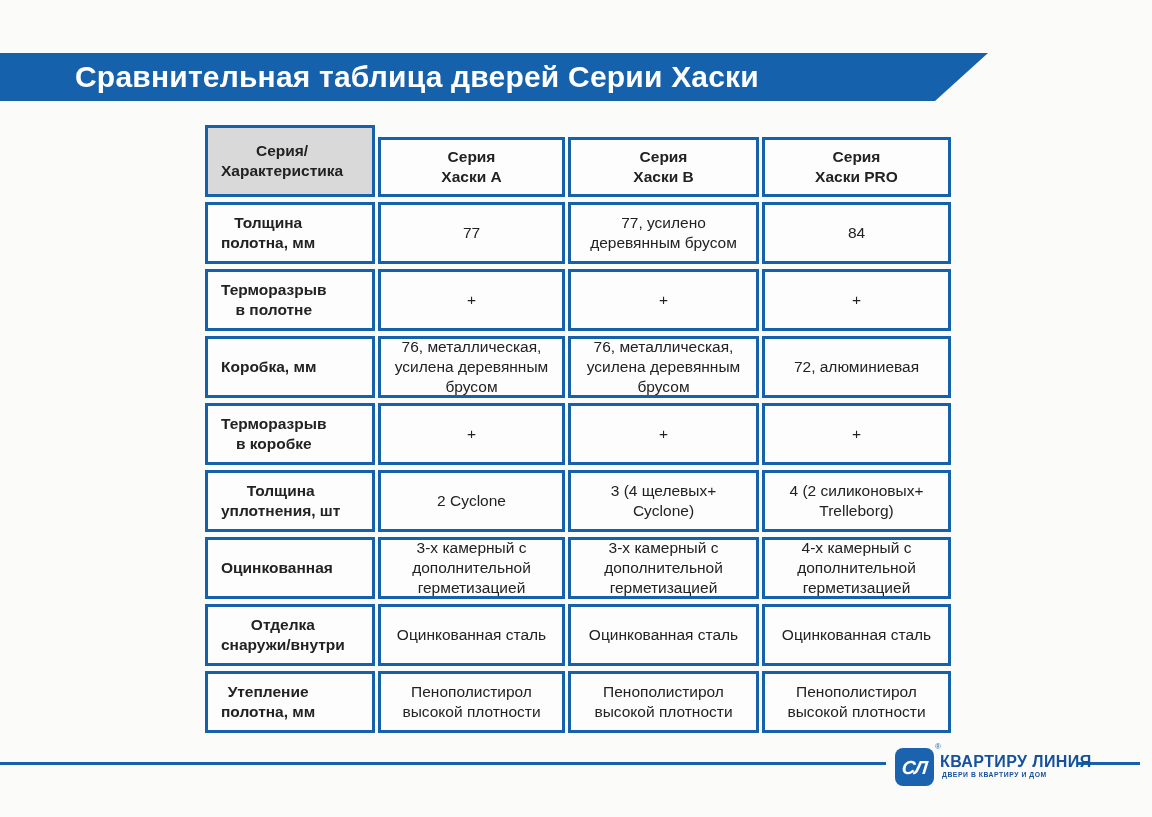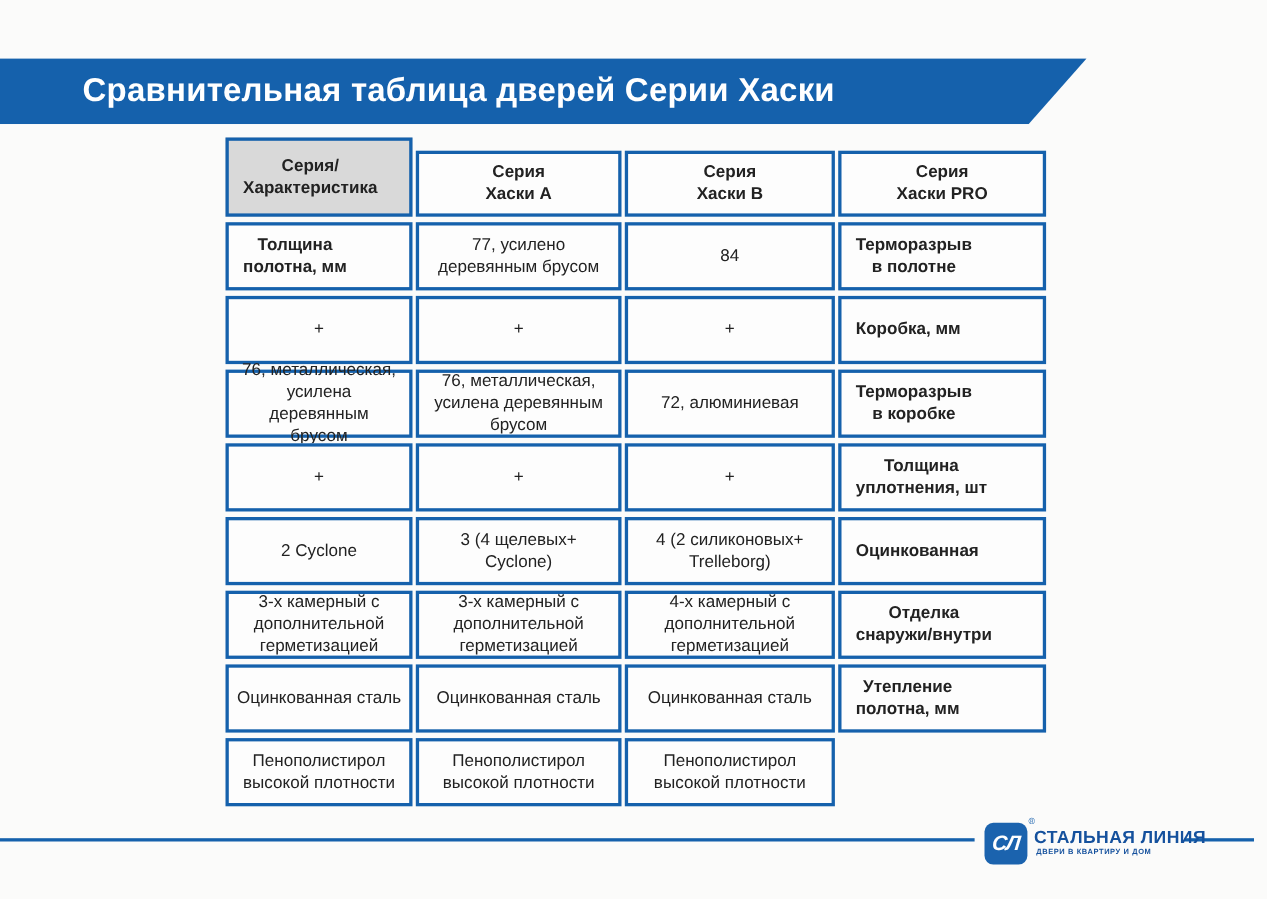--- a/index.html
+++ b/index.html
@@ -15,21 +15,21 @@
     color: #222222;
     overflow: hidden;
   }
 
   
   .banner {
     position: absolute;
     left: 0;
     top: 53px;
     width: 988px;
-    height: 60px;
+    height: 48px;
     background: #1561ac;
     clip-path: polygon(0 0, 100% 0, calc(100% - 53px) 100%, 0 100%);
     display: flex;
     align-items: center;
   }
   .banner .title {
     padding-left: 75px;
     font-size: 30px;
     font-weight: bold;
     color: #ffffff;
@@ -152,20 +152,21 @@
 Характеристика</div>
   <div class="cell head">Серия
 Хаски А</div>
   <div class="cell head">Серия
 Хаски В</div>
   <div class="cell head">Серия
 Хаски PRO</div>
 
   <div class="cell rowlabel">Толщина
 полотна, мм</div>
+  <div class="cell">77</div>
   <div class="cell">77, усилено
 деревянным брусом</div>
   <div class="cell">84</div>
 
   <div class="cell rowlabel">Терморазрыв
 в полотне</div>
   <div class="cell">+</div>
   <div class="cell">+</div>
   <div class="cell">+</div>
 
@@ -219,14 +220,14 @@
 высокой плотности</div>
 </div>
 
 <div class="footer-line left"></div>
 <div class="footer-line right"></div>
 
 <div class="logo-box">
   <span class="logo-monogram">СЛ</span>
 </div>
 <span class="logo-reg">®</span>
-<div class="brand-name">СТАЛЬНАЯ ЛИНИЯ</div>
+<div class="brand-name">КВАРТИРУ ЛИНИЯ</div>
 <div class="brand-tagline">ДВЕРИ В КВАРТИРУ И ДОМ</div>
 
 </body></html>

